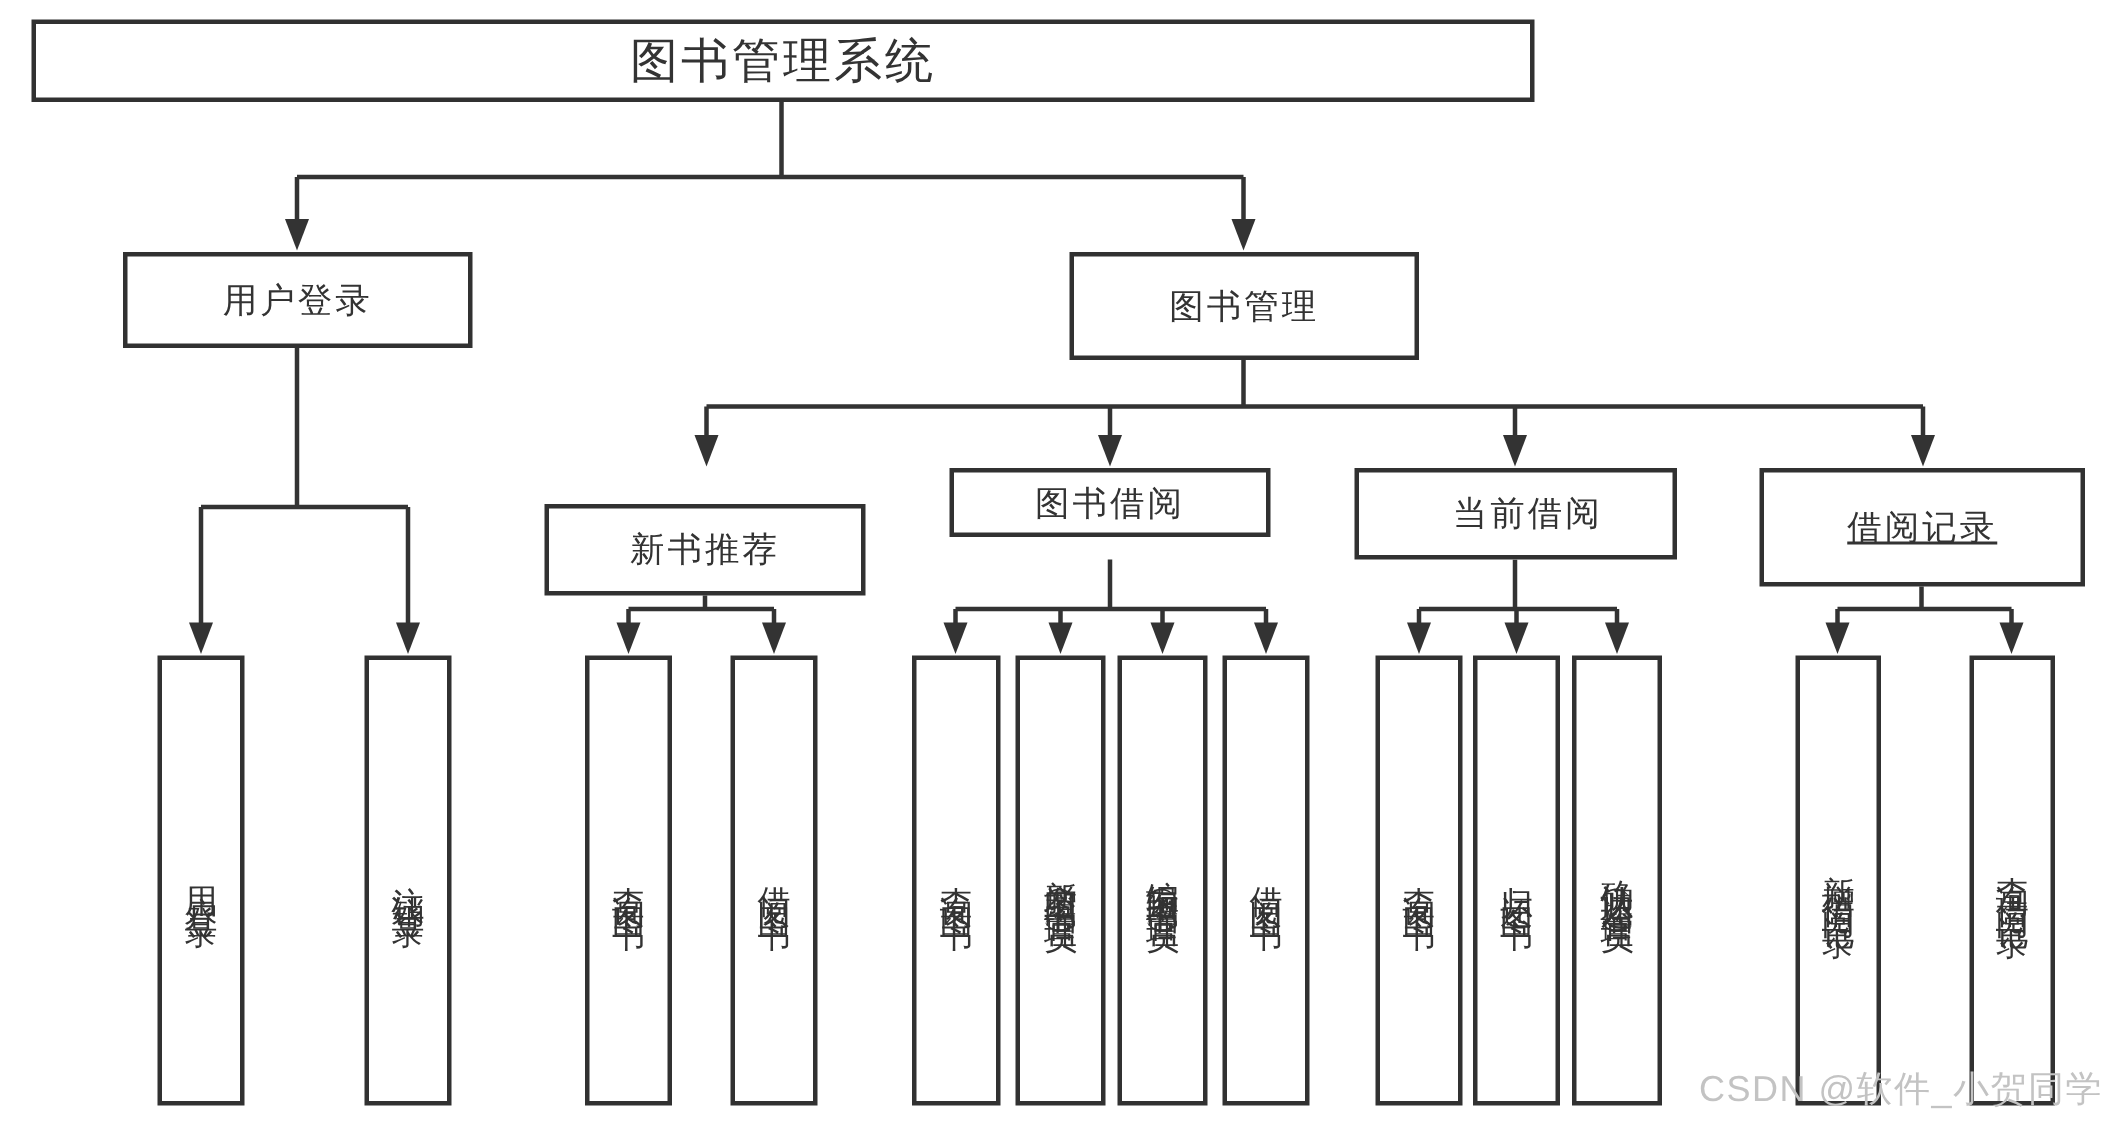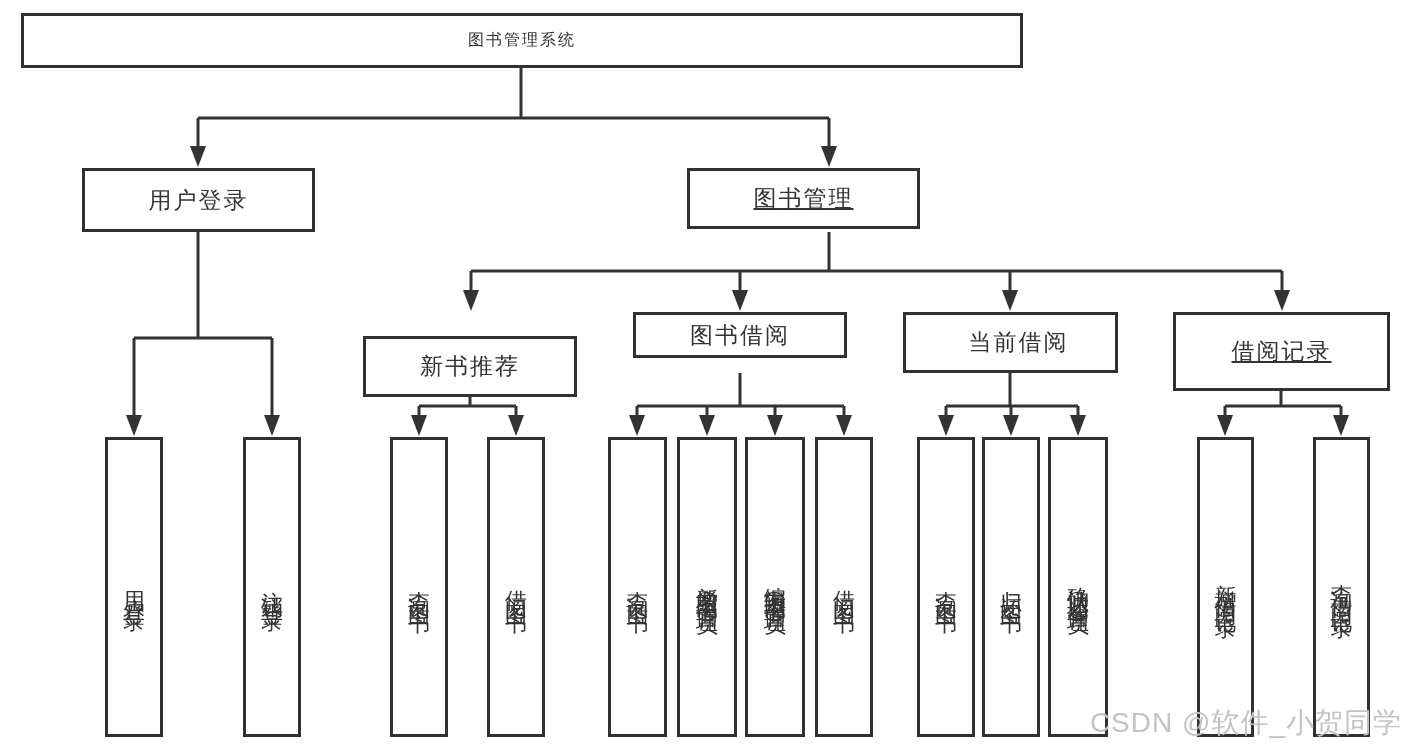--- a/index.html
+++ b/index.html
@@ -15,39 +15,39 @@
     background:#ffffff;border:3px solid #313131;color:#333333;
     display:flex;align-items:center;justify-content:center;
     font-size:23px;letter-spacing:2px;white-space:nowrap;
   }
   .leaf{
     writing-mode:vertical-rl;text-orientation:mixed;
     font-size:22px;letter-spacing:7px;line-height:1;
     top:437px;height:300px;width:58px;
   }
   
-  .b-root{left:21px;top:13px;width:1002px;height:55px;font-size:16px;}
+  .b-root{left:21px;top:13px;width:1002px;height:55px;font-size:32px;}
   
   .b-l2a{left:82px;top:168px;width:233px;height:64px;}
-  .b-l2b{left:687px;top:168px;width:233px;height:61px;text-decoration:underline;}
+  .b-l2b{left:713px;top:168px;width:233px;height:72px;}
   
   .b-l3a{left:363px;top:312px;width:214px;height:61px;margin-top:24px;}
   .b-l3b{left:633px;top:312px;width:214px;height:46px;}
   .b-l3c{left:903px;top:312px;width:215px;height:61px;padding-left:16px;}
   .b-l3d{left:1173px;top:312px;width:217px;height:79px;text-decoration:underline;}
   
   .f1{left:105px;} .f2{left:243px;}
   .f3{left:390px;} .f4{left:487px;}
   .f5{left:608px;width:59px;} .f6{left:677px;width:60px;letter-spacing:4px;}
   .f7{left:745px;width:60px;letter-spacing:4px;} .f8{left:815px;}
   .f9{left:917px;} .f10{left:982px;} .f11{left:1048px;width:60px;letter-spacing:4px;}
   .f12{left:1197px;width:57px;} .f13{left:1313px;width:57px;}
   .watermark{
     position:absolute;z-index:2;right:3px;bottom:5px;
-    font-size:28px;color:#c3c3c3;letter-spacing:1px;
+    font-size:24px;color:#c3c3c3;letter-spacing:1px;
   }
 </style>
 </head>
 <body>
 
 <div class="canvas">
 
   <svg class="connectors" width="1405" height="747" viewBox="0 0 1405 747">
     <path fill="none" stroke="#333333" stroke-width="3" d="
       M521 68 V118

